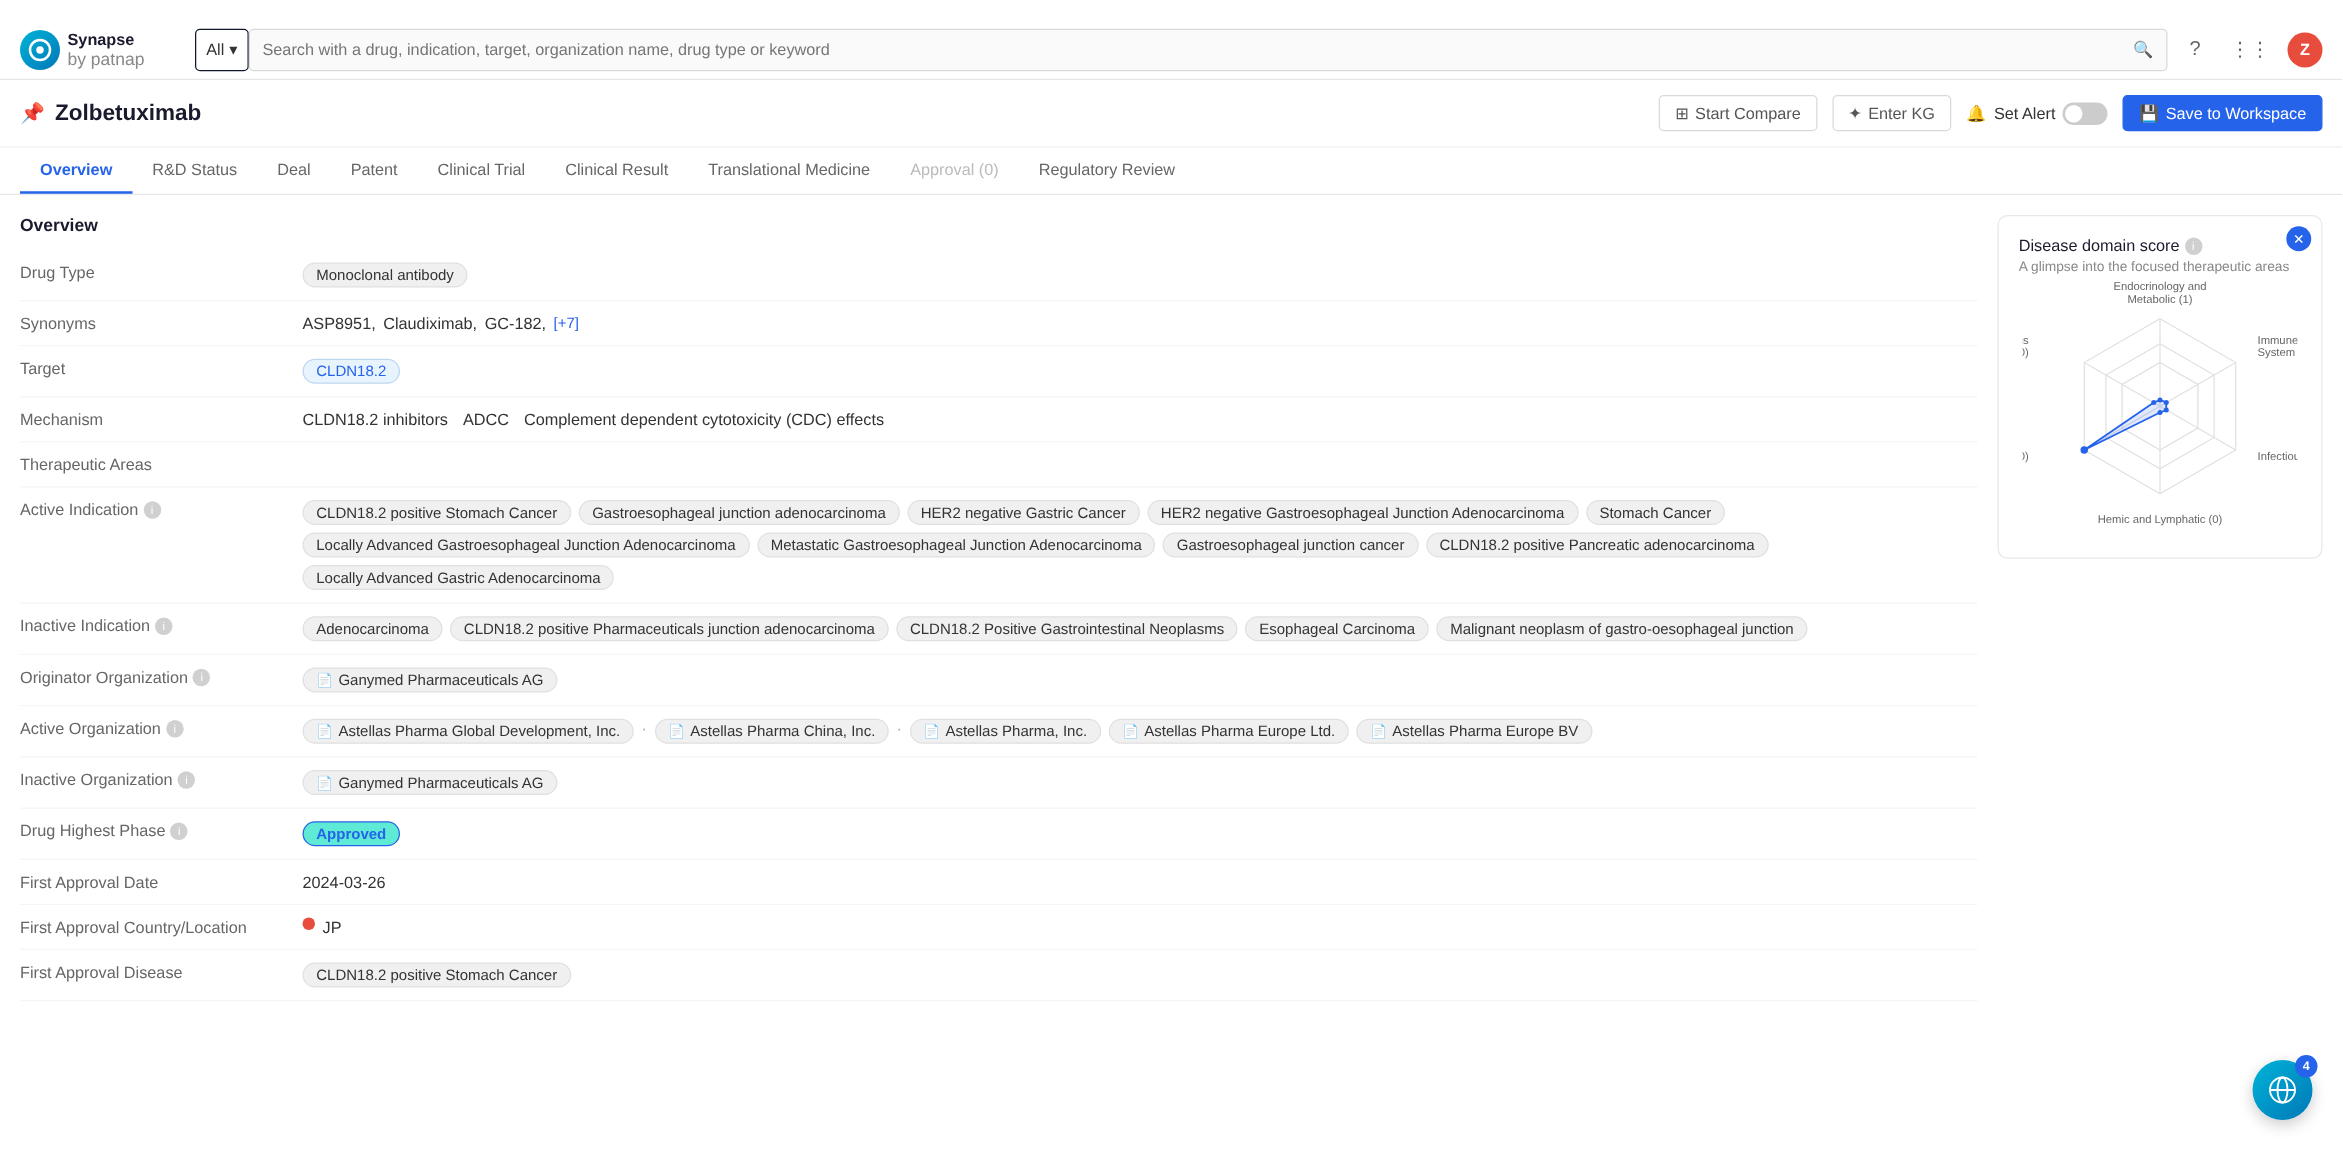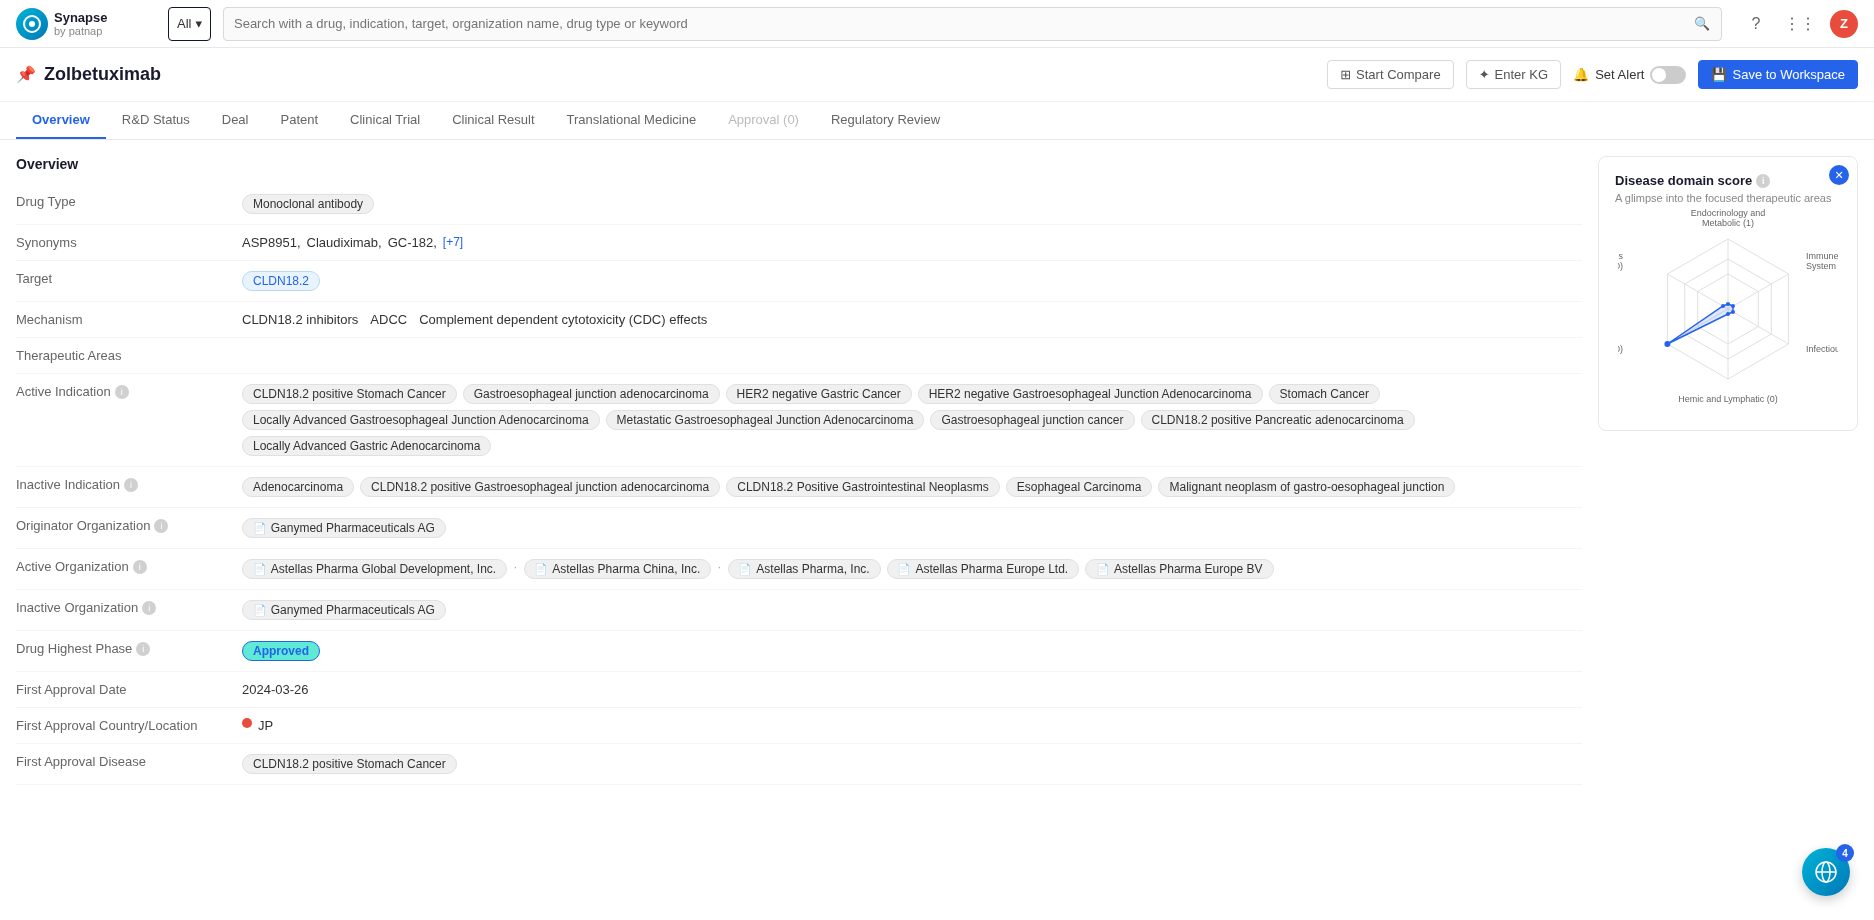--- a/index.html
+++ b/index.html
@@ -1,22 +1,22 @@
 <!DOCTYPE html>
 <html><head>
   <meta charset="utf-8">
   <style>
     * { box-sizing: border-box; margin: 0; padding: 0; }
     body { font-family: -apple-system, BlinkMacSystemFont, 'Segoe UI', sans-serif; font-size: 13px; color: #333; background: #fff; }
 
     
-    .top-bar { display: flex; align-items: center; padding: 0 16px; height: 48px; border-bottom: 1px solid #e8e8e8; gap: 12px; }
+    .top-bar { display: flex; align-items: center; padding: 0 16px; height: 48px; border-bottom: 1px solid #e8e8e8; gap: 0; margin-top: 16px; }
     .logo-area { display: flex; align-items: center; gap: 6px; min-width: 140px; }
     .logo-circle { width: 32px; height: 32px; border-radius: 50%; background: linear-gradient(135deg, #00b4d8, #0077b6); display: flex; align-items: center; justify-content: center; color: white; font-size: 11px; font-weight: bold; }
-    .logo-sub { font-size: 11px; color: #888; display: block; }
+    .logo-sub { font-size: 14px; color: #888; display: block; }
     .search-bar { flex: 1; display: flex; align-items: center; border: 1px solid #d9d9d9; border-radius: 4px; padding: 0 10px; height: 34px; background: #fafafa; }
     .search-bar input { border: none; background: transparent; outline: none; width: 100%; font-size: 13px; color: #701a75; }
     .search-icon-wrap { color: #aaa; margin-left: 8px; }
     .select-wrap { display: flex; align-items: center; border: 1px solid #0f172a; border-radius: 4px; padding: 0 8px; height: 34px; gap: 4px; background: #fff; cursor: pointer; }
     .top-actions { display: flex; align-items: center; gap: 16px; margin-left: 8px; }
     .icon-btn { width: 28px; height: 28px; border-radius: 50%; display: flex; align-items: center; justify-content: center; cursor: pointer; color: #666; border: none; background: transparent; font-size: 16px; }
     .user-avatar { width: 28px; height: 28px; border-radius: 50%; background: #e74c3c; color: white; display: flex; align-items: center; justify-content: center; font-size: 13px; font-weight: bold; }
 
     
     .drug-bar { display: flex; align-items: center; justify-content: space-between; padding: 12px 16px; border-bottom: 1px solid #f0f0f0; }
@@ -48,21 +48,21 @@
     .tag { display: inline-flex; align-items: center; padding: 2px 10px; border-radius: 12px; font-size: 12px; background: #f0f0f0; color: #333; border: 1px solid #e0e0e0; }
     .tag.approved { background: #5eead4; color: #2563eb; border: 1px solid #2563eb; font-weight: 600; }
     .tag.blue-link { color: #2563eb; background: transparent; border: none; padding: 0; cursor: pointer; }
     .org-tag { display: inline-flex; align-items: center; gap: 4px; padding: 2px 10px; border-radius: 12px; font-size: 12px; background: #f0f0f0; color: #333; border: 1px solid #e0e0e0; }
     .org-icon { color: #888; font-size: 11px; }
     .dot-sep { color: #aaa; }
     .country-dot { width: 10px; height: 10px; border-radius: 50%; background: #e74c3c; display: inline-block; }
 
     
     .disease-panel { width: 260px; min-width: 240px; border: 1px solid #e8e8e8; border-radius: 8px; padding: 16px; height: fit-content; position: relative; }
-    .panel-title { font-size: 13px; font-weight: 700; color: #1a1a2e; display: flex; align-items: center; gap: 4px; margin-bottom: 4px; }
+    .panel-title { font-size: 13px; font-weight: 400; color: #1a1a2e; display: flex; align-items: center; gap: 4px; margin-bottom: 4px; }
     .panel-sub { font-size: 11px; color: #888; }
     .radar-wrap { display: flex; justify-content: center; align-items: center; }
 
     
     .float-badge { position: fixed; bottom: 24px; right: 24px; width: 48px; height: 48px; border-radius: 50%; background: linear-gradient(135deg, #00b4d8, #0077b6); display: flex; align-items: center; justify-content: center; color: white; font-size: 14px; font-weight: 700; cursor: pointer; box-shadow: 0 4px 12px rgba(0,0,0,0.2); z-index: 100; }
     .float-num { position: absolute; top: -4px; right: -4px; background: #2563eb; color: white; border-radius: 50%; width: 18px; height: 18px; font-size: 10px; display: flex; align-items: center; justify-content: center; }
 
     
     .panel-close { position: absolute; top: 8px; right: 8px; width: 20px; height: 20px; border-radius: 50%; background: #2563eb; color: white; font-size: 11px; display: flex; align-items: center; justify-content: center; cursor: pointer; }
   </style>
@@ -197,21 +197,21 @@
       </div>
     </div>
 
     <div class="field-row">
       <div class="field-label">
         <span>Inactive Indication</span>
         <span class="info-icon">i</span>
       </div>
       <div class="field-value">
         <span class="tag">Adenocarcinoma</span>
-        <span class="tag">CLDN18.2 positive Gastroesophageal junction adenocarcinoma</span>
+        <span class="tag">CLDN18.2 positive Pharmaceuticals junction adenocarcinoma</span>
         <span class="tag">CLDN18.2 Positive Gastrointestinal Neoplasms</span>
         <span class="tag">Esophageal Carcinoma</span>
         <span class="tag">Malignant neoplasm of gastro-oesophageal junction</span>
       </div>
     </div>
 
     <div class="field-row">
       <div class="field-label">
         <span>Originator Organization</span>
         <span class="info-icon">i</span>

